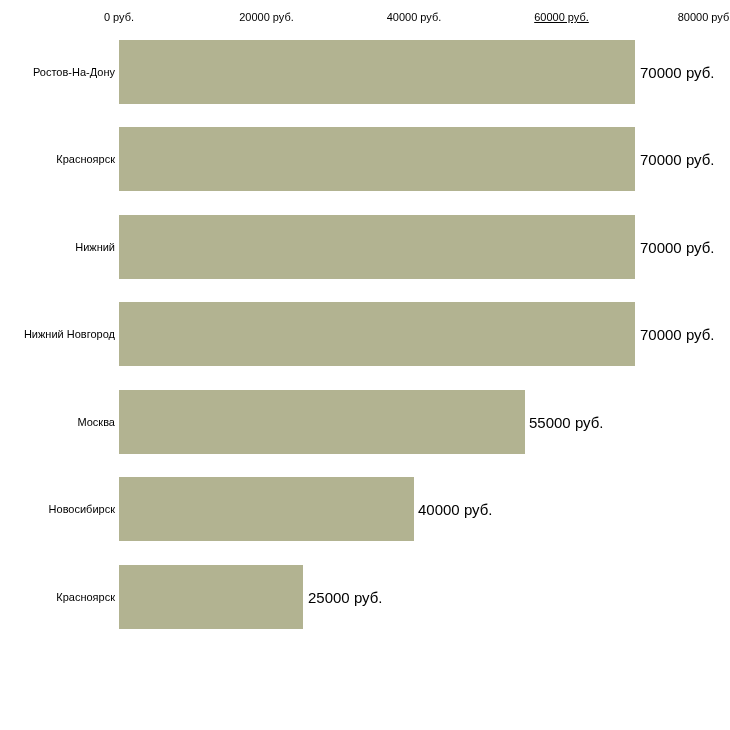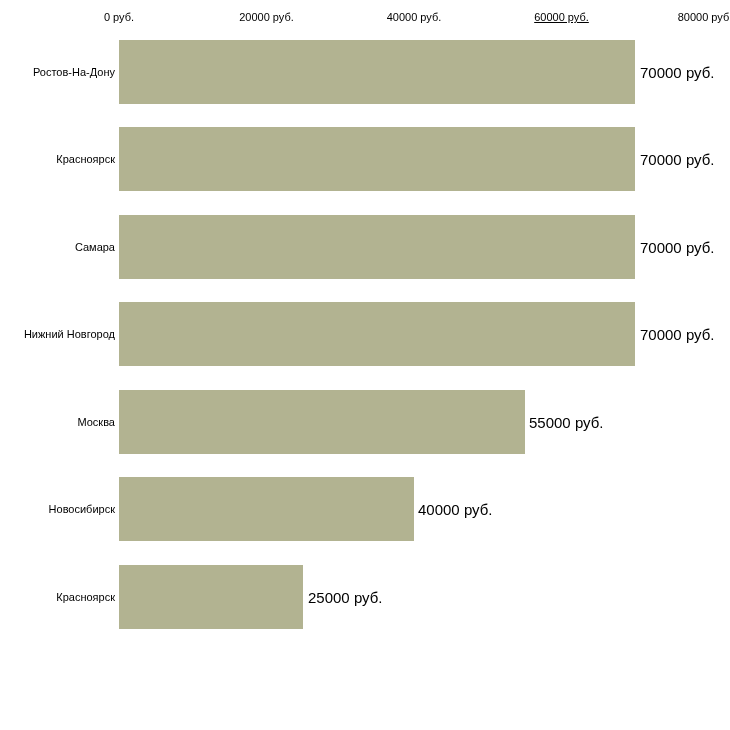--- a/index.html
+++ b/index.html
@@ -93,21 +93,21 @@
       <span class="bar-value" style="left:640px;">70000 руб.</span>
     </div>
 
     <div class="row">
       <span class="cat-label">Красноярск</span>
       <div class="bar" style="width:516.25px;"></div>
       <span class="bar-value" style="left:640px;">70000 руб.</span>
     </div>
 
     <div class="row">
-      <span class="cat-label">Самара</span>
+      <span class="cat-label">Нижний</span>
       <div class="bar" style="width:516.25px;"></div>
       <span class="bar-value" style="left:640px;">70000 руб.</span>
     </div>
 
     <div class="row">
       <span class="cat-label">Нижний Новгород</span>
       <div class="bar" style="width:516.25px;"></div>
       <span class="bar-value" style="left:640px;">70000 руб.</span>
     </div>
 

